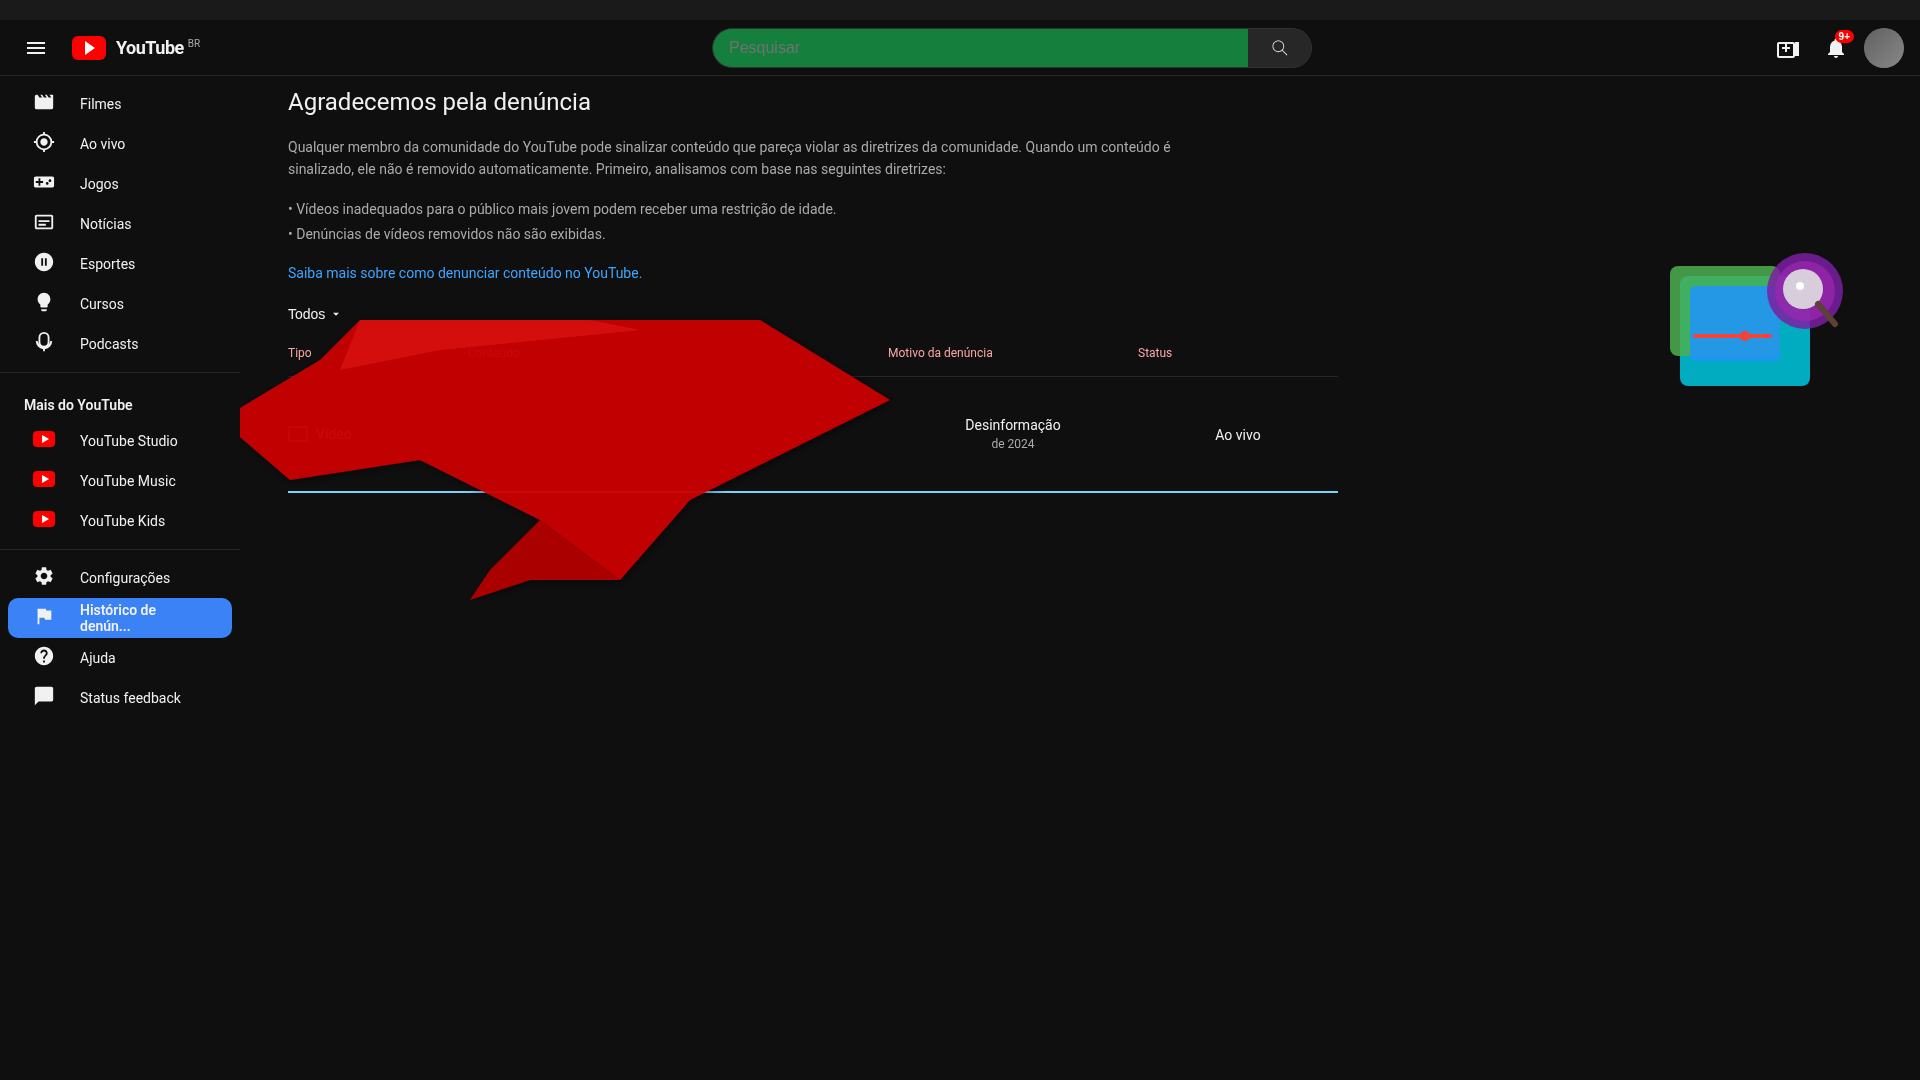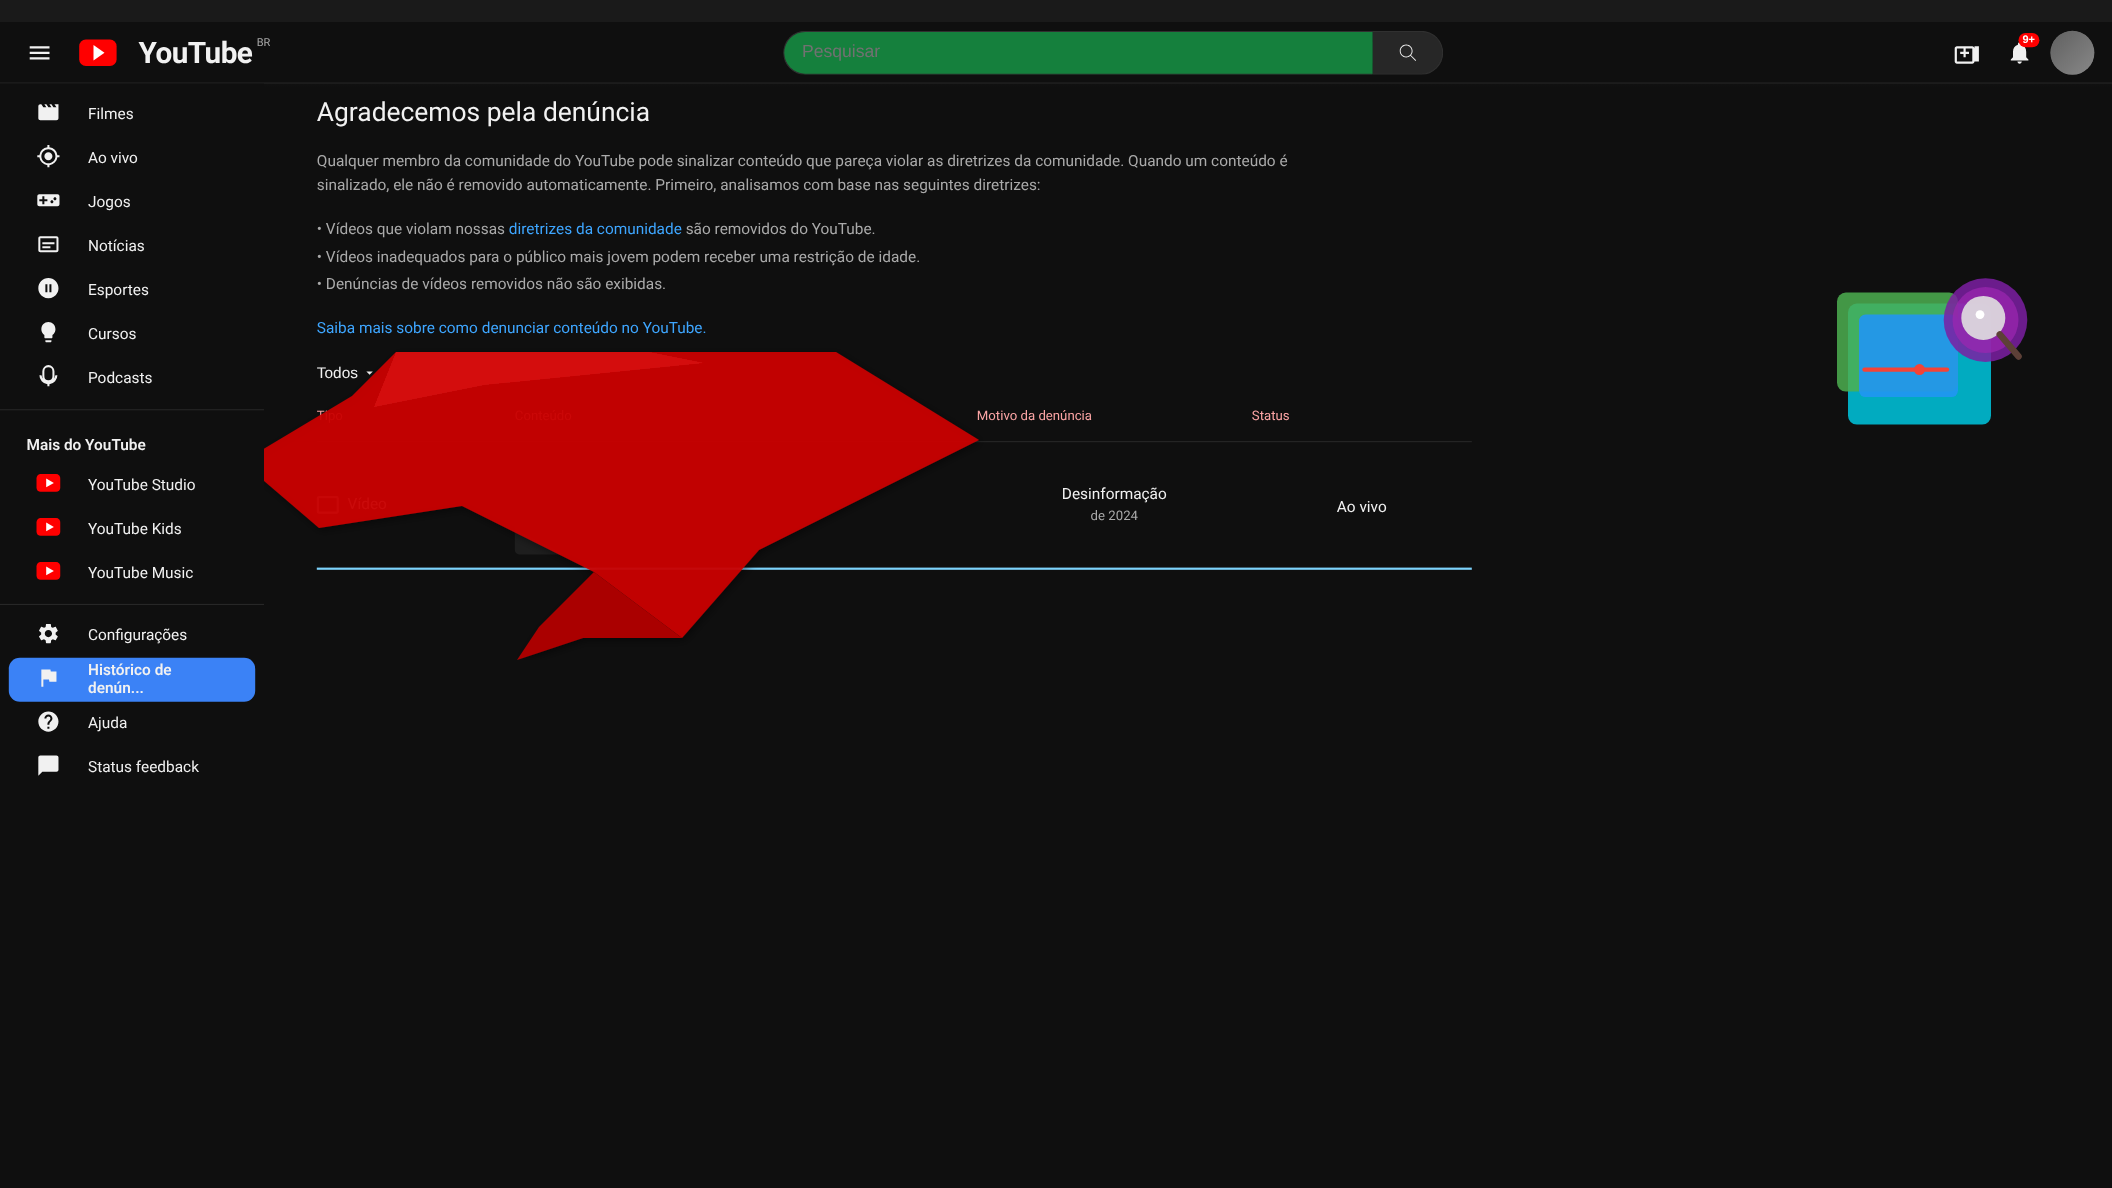--- a/index.html
+++ b/index.html
@@ -62,24 +62,24 @@
     .yt-play {
       width: 0;
       height: 0;
       border-left: 10px solid white;
       border-top: 7px solid transparent;
       border-bottom: 7px solid transparent;
       margin-left: 2px;
     }
     .yt-wordmark {
       color: #f1f1f1;
-      font-size: 27px;
+      font-size: 18px;
       font-weight: 700;
       letter-spacing: -0.5px;
-      margin-left: 16px;
+      margin-left: 6px;
     }
     .yt-country {
       font-size: 10px;
       color: #aaa;
       align-self: flex-start;
       margin-top: 2px;
     }
     .header-center {
       flex: 1;
       display: flex;
@@ -480,30 +480,30 @@
     </span>
     <span>YouTube Studio</span>
   </div>
   <div class="sidebar-item">
     <span class="item-icon" style="color:#ff0000;">
       <svg width="22" height="22" viewBox="0 0 22 16" fill="currentColor">
           <rect width="22" height="16" rx="4" fill="#ff0000"></rect>
           <polygon points="9,4 9,12 16,8" fill="white"></polygon>
         </svg>
     </span>
-    <span>YouTube Kids</span>
+    <span>YouTube Music</span>
   </div>
   <div class="sidebar-item">
     <span class="item-icon" style="color:#ff0000;">
       <svg width="22" height="22" viewBox="0 0 22 16" fill="currentColor">
           <rect width="22" height="16" rx="4" fill="#ff0000"></rect>
           <polygon points="9,4 9,12 16,8" fill="white"></polygon>
         </svg>
     </span>
-    <span>YouTube Music</span>
+    <span>YouTube Kids</span>
   </div>
 
   <hr class="sidebar-divider">
 
   <div class="sidebar-item">
     <span class="item-icon">
       <svg width="22" height="22" viewBox="0 0 24 24" fill="currentColor">
           <path d="M19.14 12.94c.04-.3.06-.61.06-.94 0-.32-.02-.64-.07-.94l2.03-1.58c.18-.14.23-.41.12-.61l-1.92-3.32c-.12-.22-.37-.29-.59-.22l-2.39.96c-.5-.38-1.03-.7-1.62-.94l-.36-2.54c-.04-.24-.24-.41-.48-.41h-3.84c-.24 0-.43.17-.47.41l-.36 2.54c-.59.24-1.13.57-1.62.94l-2.39-.96c-.22-.08-.47 0-.59.22L2.74 8.87c-.12.21-.08.47.12.61l2.03 1.58c-.05.3-.09.63-.09.94s.02.64.07.94l-2.03 1.58c-.18.14-.23.41-.12.61l1.92 3.32c.12.22.37.29.59.22l2.39-.96c.5.38 1.03.7 1.62.94l.36 2.54c.05.24.24.41.48.41h3.84c.24 0 .44-.17.47-.41l.36-2.54c.59-.24 1.13-.56 1.62-.94l2.39.96c.22.08.47 0 .59-.22l1.92-3.32c.12-.22.07-.47-.12-.61l-2.01-1.58zM12 15.6c-1.98 0-3.6-1.62-3.6-3.6s1.62-3.6 3.6-3.6 3.6 1.62 3.6 3.6-1.62 3.6-3.6 3.6z"></path>
         </svg>
     </span>
@@ -556,23 +556,20 @@
       <line x1="35" y1="120" x2="110" y2="120" stroke="#f44336" stroke-width="4" stroke-linecap="round"></line>
       <circle cx="85" cy="120" r="5" fill="#f44336"></circle>
     </svg>
   </div>
 
   <h1 class="page-title">Agradecemos pela denúncia</h1>
 
   <p class="description-text">Qualquer membro da comunidade do YouTube pode sinalizar conteúdo que pareça violar as diretrizes da comunidade. Quando um conteúdo é sinalizado, ele não é removido automaticamente. Primeiro, analisamos com base nas seguintes diretrizes:</p>
 
   <ul class="bullet-list">
-    <li>
-      Vídeos que violam nossas <a class="link-text" href="#">diretrizes da comunidade</a> são removidos do YouTube.
-    </li>
     <li>Vídeos inadequados para o público mais jovem podem receber uma restrição de idade.</li>
     <li>Denúncias de vídeos removidos não são exibidas.</li>
   </ul>
 
   <a class="link-text" href="#">Saiba mais sobre como denunciar conteúdo no YouTube.</a>
 
   <div class="filter-row">
     <button class="filter-btn">
       <span>Todos</span>
       <svg width="14" height="14" viewBox="0 0 24 24" fill="currentColor">

